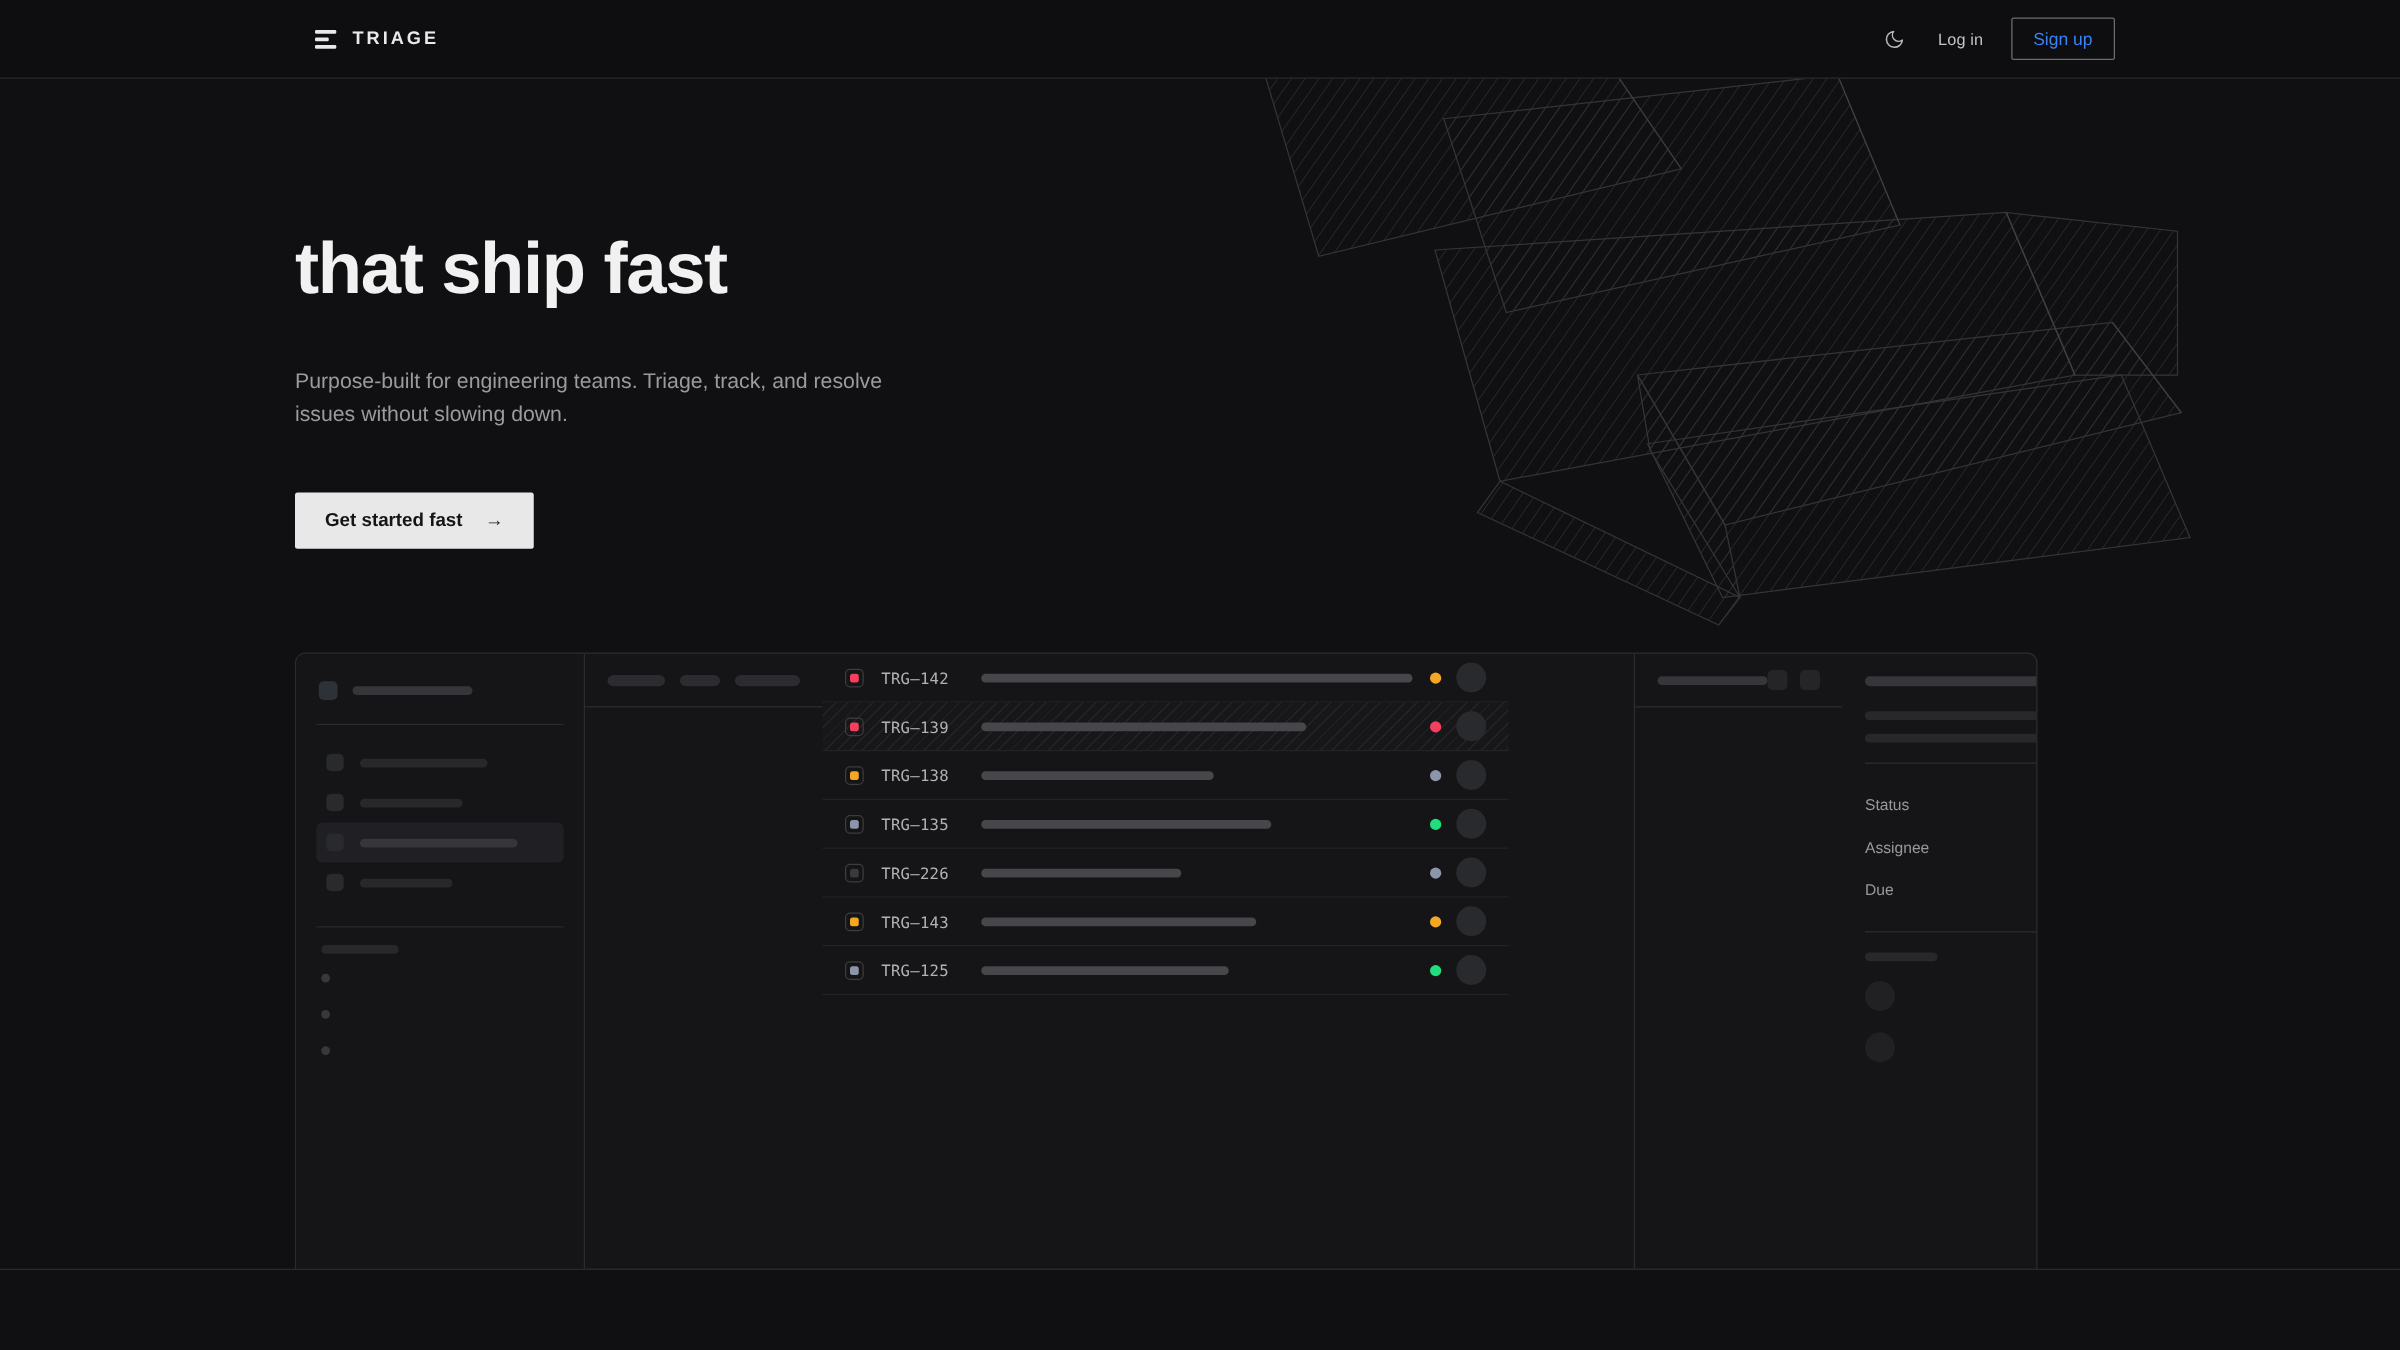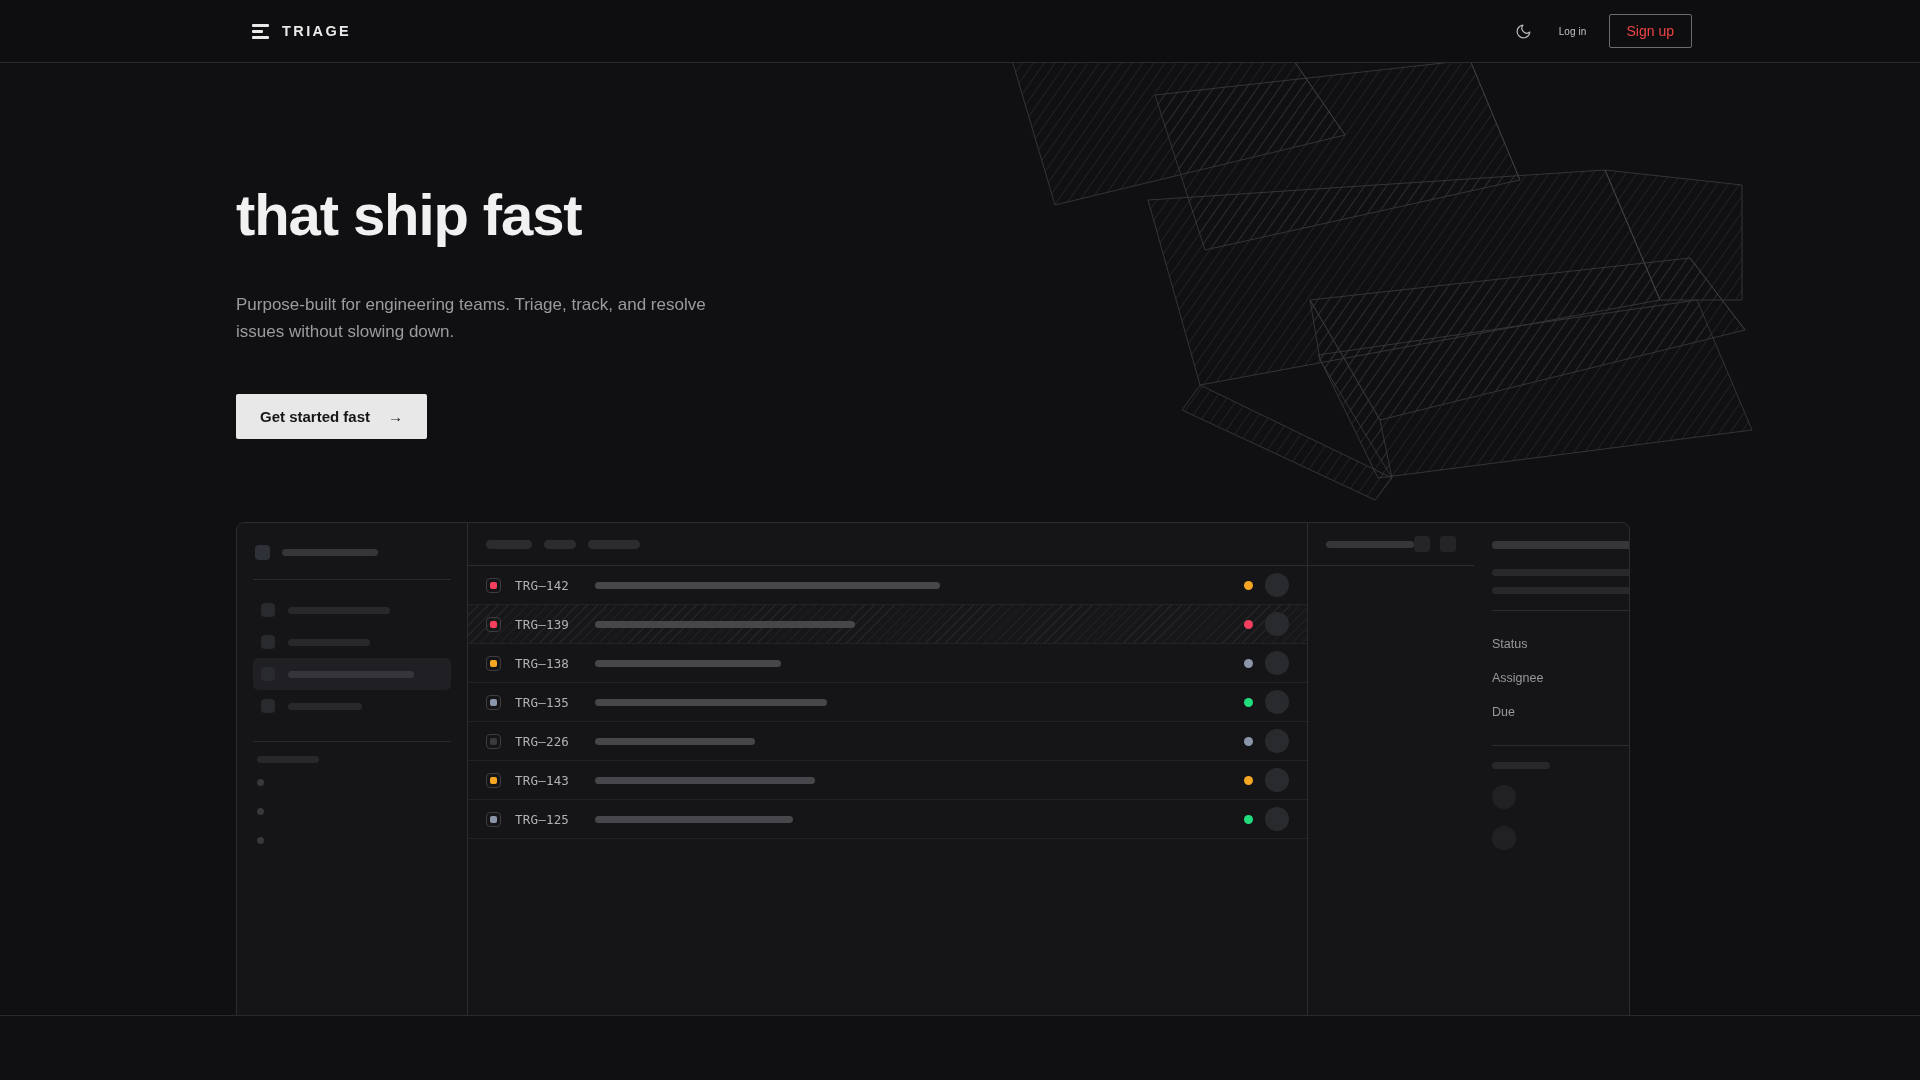--- a/index.html
+++ b/index.html
@@ -27,22 +27,22 @@
   .brand-mark { display: flex; flex-direction: column; gap: 3px; width: 17px; }
   .brand-mark i { display: block; height: 3px; background: #e9e9ea; border-radius: 1px; }
   .brand-mark i:nth-child(1) { width: 17px; }
   .brand-mark i:nth-child(2) { width: 11px; }
   .brand-mark i:nth-child(3) { width: 17px; }
   .brand-name { color: #e9e9ea; font-size: 14.5px; font-weight: 700; letter-spacing: 2.4px; }
 
   .nav-right { position: absolute; right: 228px; display: flex; align-items: center; gap: 22px; }
   .moon-btn { width: 26px; height: 26px; display: flex; align-items: center; justify-content: center;
               color: #b9b9bc; }
-  .login-link { color: #c3c3c6; font-size: 10px; letter-spacing: .1px; }
-  .signup-btn { border: 1px solid #6c6c70; color: #ef4444; font-size: 14px;
+  .login-link { color: #c3c3c6; font-size: 13px; letter-spacing: .1px; }
+  .signup-btn { border: 1px solid #6c6c70; color: #3b82f6; font-size: 14px;
                 padding: 8px 17px; background: transparent; border-radius: 2px; }
 
   
   .hero { position: absolute; left: 236px; top: 118px; width: 760px; z-index: 3; }
   .hero h1 { color: #f1f1f2; font-size: 58px; line-height: 1.12; font-weight: 700;
              letter-spacing: -1.1px; }
   .hero p { color: #9b9b9f; font-size: 17px; line-height: 1.62; margin-top: 43px; max-width: 470px; }
   .cta {
     display: inline-flex; align-items: center; gap: 18px;
     background: #e8e8e8; color: #151517; font-size: 15px; font-weight: 700;
@@ -62,21 +62,21 @@
   .sq { width: 15px; height: 15px; border-radius: 4px; background: #2e3238; flex: none; }
   .sq-d { width: 14px; height: 14px; border-radius: 4px; background: #292a2d; flex: none; }
   .bar { height: 7px; border-radius: 4px; background: #36363a; }
   .bar-dim { height: 7px; border-radius: 4px; background: #28282b; }
   .mk-div { height: 1px; background: #2a2a2e; margin: 19px 0 14px 0; }
   .mk-nav-item { display: flex; align-items: center; gap: 13px; padding: 9px 8px; border-radius: 5px; }
   .mk-nav-item.active { background: #202024; }
   .mk-dots { margin-top: 16px; display: flex; flex-direction: column; gap: 22px; padding-left: 4px; }
   .dot-sm { width: 7px; height: 7px; border-radius: 50%; background: #37373c; }
 
-  .mk-main { flex: 1; display: flex; flex-direction: column; }
+  .mk-main { flex: 1; display: flex; flex-direction: row; }
   .mk-toolbar { height: 43px; border-bottom: 1px solid #2c2c30; display: flex; align-items: center;
                 gap: 12px; padding: 0 18px; }
   .chip { height: 9px; border-radius: 5px; background: #2c2c30; }
 
   .row {
     height: 39px; border-bottom: 1px solid #232327;
     display: flex; align-items: center; padding: 0 18px; gap: 14px; position: relative;
   }
   .row.hatched {
     background-image: repeating-linear-gradient(135deg, rgba(255,255,255,.055) 0 1px, transparent 1px 7px);

